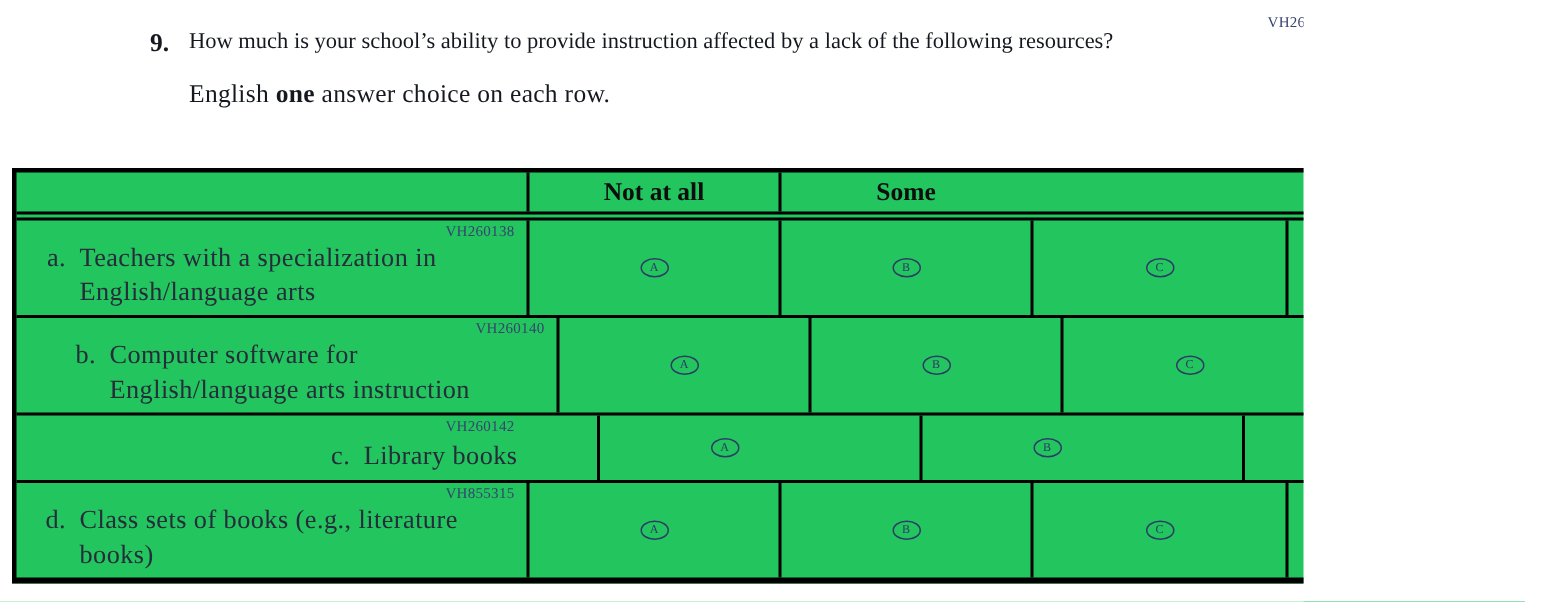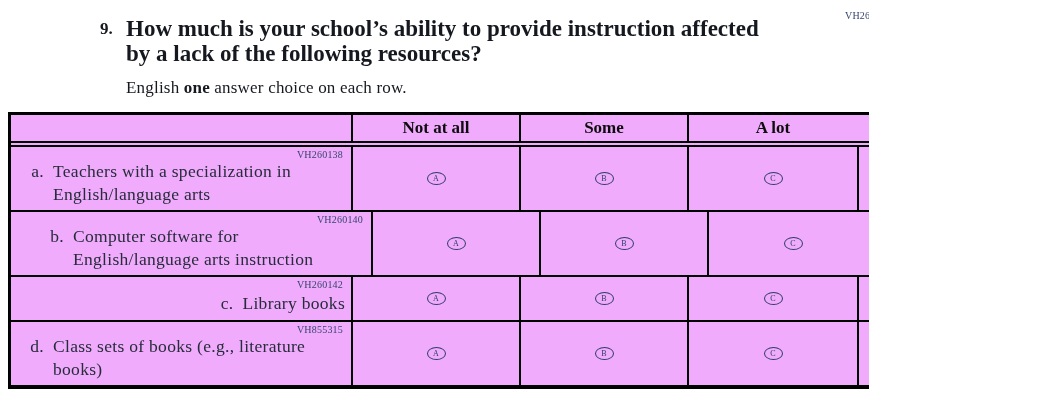--- a/index.html
+++ b/index.html
@@ -29,51 +29,51 @@
   }
   .q-num {
     font-weight: bold;
     font-size: 17px;
     line-height: 25px;
     width: 16px;
     flex: none;
   }
   .q-body { width: 660px; }
   .q-text {
-    font-weight: bold;
-    font-size: 23px;
+    font-weight: normal;
+    font-size: 15px;
     line-height: 25px;
   }
   .q-select {
     margin-top: 11px;
     font-size: 17px;
     line-height: 22px;
     letter-spacing: 0.2px;
   }
   .q-select .bold-one { font-weight: bold; }
 
   .tbl {
     position: absolute;
     left: 8px;
     top: 112px;
     width: 1030px;
     border: 3px solid #000;
     border-bottom-width: 4px;
-    background: #f0abfc;
+    background: #22c55e;
   }
   .tr {
     display: grid;
     grid-template-columns: 340px 168px 168px 170px 1fr;
   }
   .tr.header { border-bottom: 6px double #000; }
   .tr.data + .tr.data { border-top: 2px solid #000; }
   .r-head { min-height: 30px; }
   .r-a { min-height: 62px; }
   .r-b { min-height: 62px; padding-left: 20px; }
-  .r-c { min-height: 45px; }
+  .r-c { min-height: 45px; gap: 47px; }
   .r-d { min-height: 55px; }
 
   .td, .th { border-left: 2px solid #000; align-items: flex-end; }
   .td:first-child, .th:first-child { border-left: none; }
 
   .th {
     display: flex;
     align-items: center;
     justify-content: center;
     font-weight: bold;
@@ -148,21 +148,20 @@
       <div class="q-select"><span>English </span><span class="bold-one">one</span><span> answer choice on each row.</span></div>
     </div>
   </div>
 
   <div class="tbl">
 
     <div class="tr header r-head">
       <div class="th"></div>
       <div class="th">Not at all</div>
       <div class="th">Some</div>
-      <div class="th">A lot</div>
     </div>
 
     <div class="tr data r-a">
       <div class="td label-cell">
         <div class="row-code">VH260138</div>
         <div class="row-label-wrap">
             <div class="row-label">
           <span class="row-letter">a.</span>
           <span class="row-text">Teachers with a specialization in English/language arts</span>
         </div>

